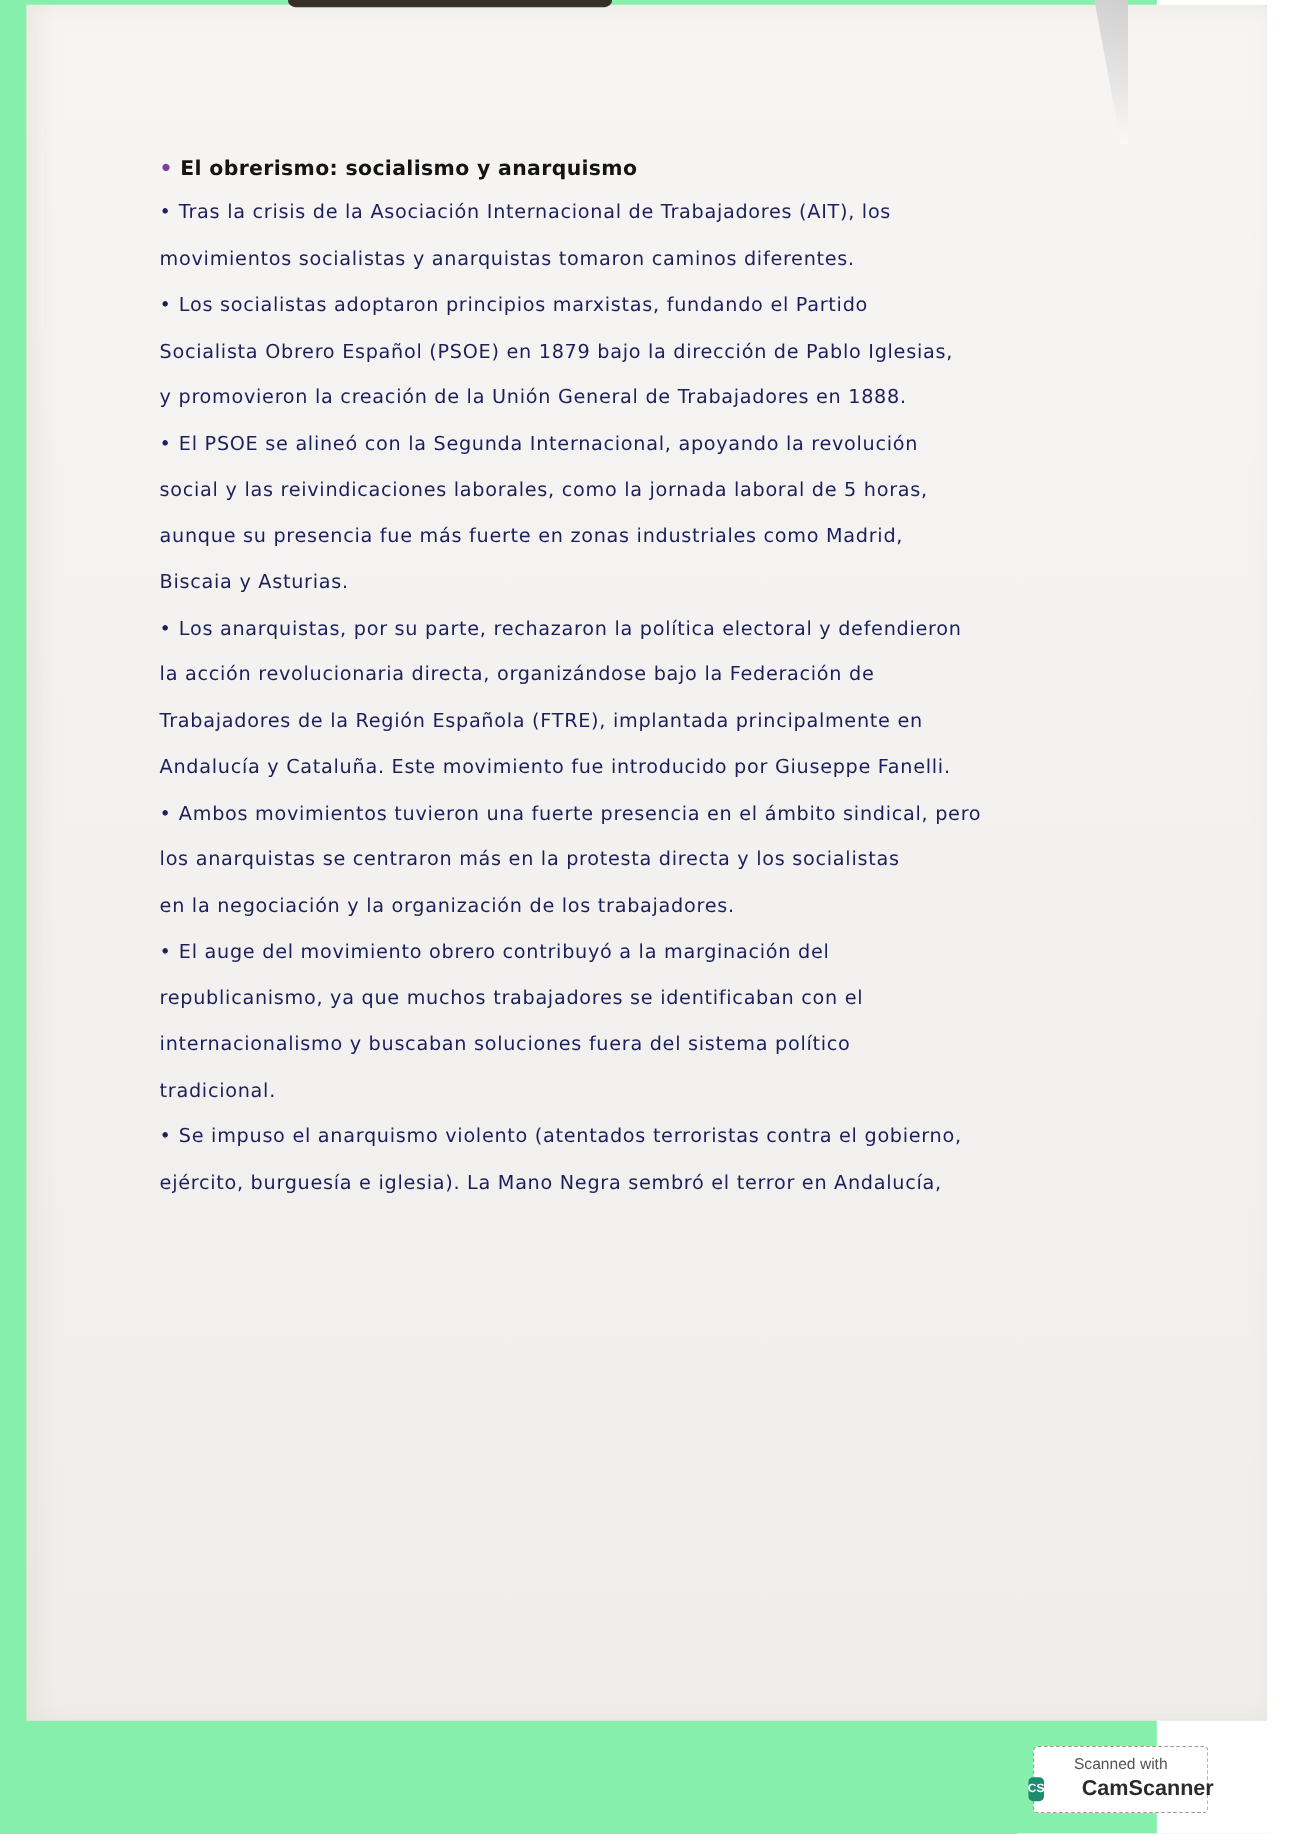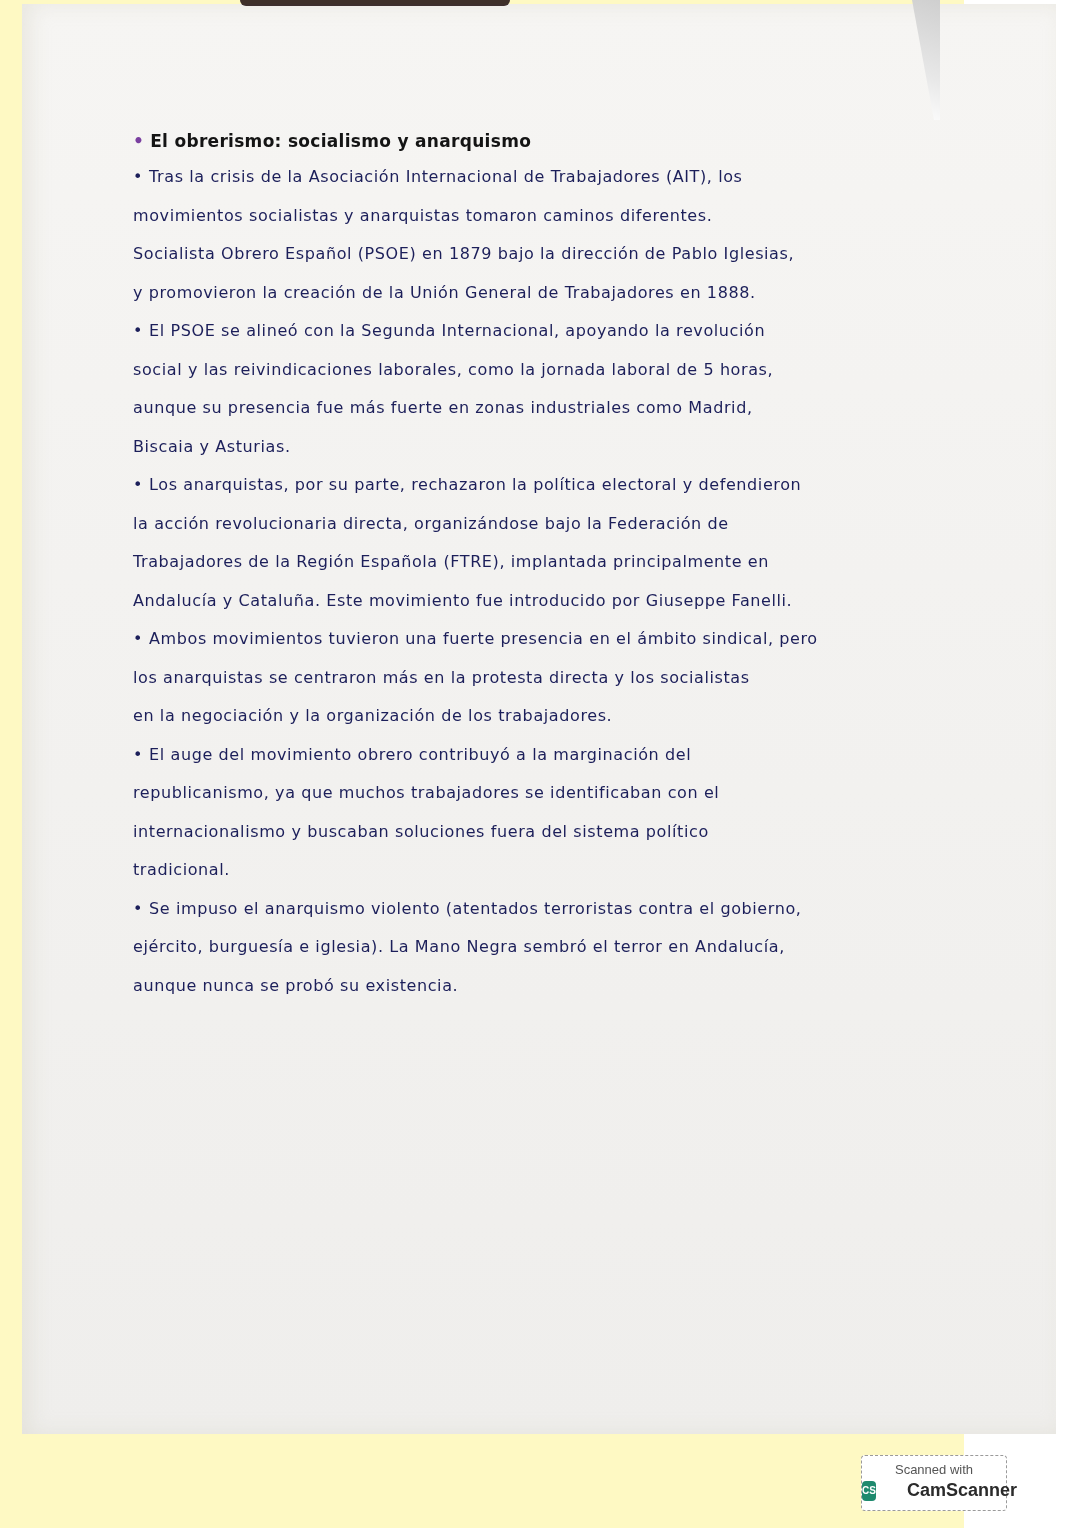--- a/index.html
+++ b/index.html
@@ -7,21 +7,21 @@
       padding: 0;
       width: 1080px;
       height: 1528px;
       background: #ffffff;
       overflow: hidden;
     }
     .scan {
       position: relative;
       width: 964px;
       height: 1528px;
-      background: #fef9c3;
+      background: #86efac;
     }
     .paper {
       position: absolute;
       left: 22px;
       top: 4px;
       width: 1034px;
       height: 1430px;
       background: linear-gradient(180deg, #f6f5f3 0%, #f3f2f0 40%, #efeeec 100%);
       box-shadow: inset 8px 0 20px rgba(210,205,190,0.35);
     }
@@ -84,21 +84,21 @@
     }
     .wm-top {
       font-size: 13px;
       color: #555;
       margin-top: 6px;
       line-height: 16px;
     }
     .wm-bottom {
       display: flex;
       align-items: center;
-      justify-content: flex-start;
+      justify-content: center;
       margin-top: 2px;
       gap: 27px;
     }
     .cs-logo {
       width: 20px;
       height: 20px;
       background: #1e8a6e;
       color: #fff;
       font-size: 10px;
       font-weight: bold;
@@ -124,20 +124,21 @@
     <div class="heading">
       <span class="bullet">•</span><span>El obrerismo: socialismo y anarquismo</span>
     </div>
 
     <div>
       <div class="para-line"><span class="bullet-dot">•</span><span>Tras la crisis de la Asociación Internacional de Trabajadores (AIT), los</span></div>
       <div class="para-line">movimientos socialistas y anarquistas tomaron caminos diferentes.</div>
     </div>
 
     <div>
+      <div class="para-line"><span class="bullet-dot">•</span><span>Los socialistas adoptaron principios marxistas, fundando el Partido</span></div>
       <div class="para-line">Socialista Obrero Español (PSOE) en 1879 bajo la dirección de Pablo Iglesias,</div>
       <div class="para-line">y promovieron la creación de la Unión General de Trabajadores en 1888.</div>
     </div>
 
     <div>
       <div class="para-line"><span class="bullet-dot">•</span><span>El PSOE se alineó con la Segunda Internacional, apoyando la revolución</span></div>
       <div class="para-line">social y las reivindicaciones laborales, como la jornada laboral de 5 horas,</div>
       <div class="para-line">aunque su presencia fue más fuerte en zonas industriales como Madrid,</div>
       <div class="para-line">Biscaia y Asturias.</div>
     </div>
@@ -158,21 +159,20 @@
     <div>
       <div class="para-line"><span class="bullet-dot">•</span><span>El auge del movimiento obrero contribuyó a la marginación del</span></div>
       <div class="para-line">republicanismo, ya que muchos trabajadores se identificaban con el</div>
       <div class="para-line">internacionalismo y buscaban soluciones fuera del sistema político</div>
       <div class="para-line">tradicional.</div>
     </div>
 
     <div>
       <div class="para-line"><span class="bullet-dot">•</span><span>Se impuso el anarquismo violento (atentados terroristas contra el gobierno,</span></div>
       <div class="para-line">ejército, burguesía e iglesia). La Mano Negra sembró el terror en Andalucía,</div>
-      <div class="para-line">aunque nunca se probó su existencia.</div>
     </div>
   </div>
 
   <div class="watermark">
     <div class="wm-top">Scanned with</div>
     <div class="wm-bottom">
       <span class="cs-logo">CS</span>
       <span class="wm-brand">CamScanner</span>
     </div>
   </div>

